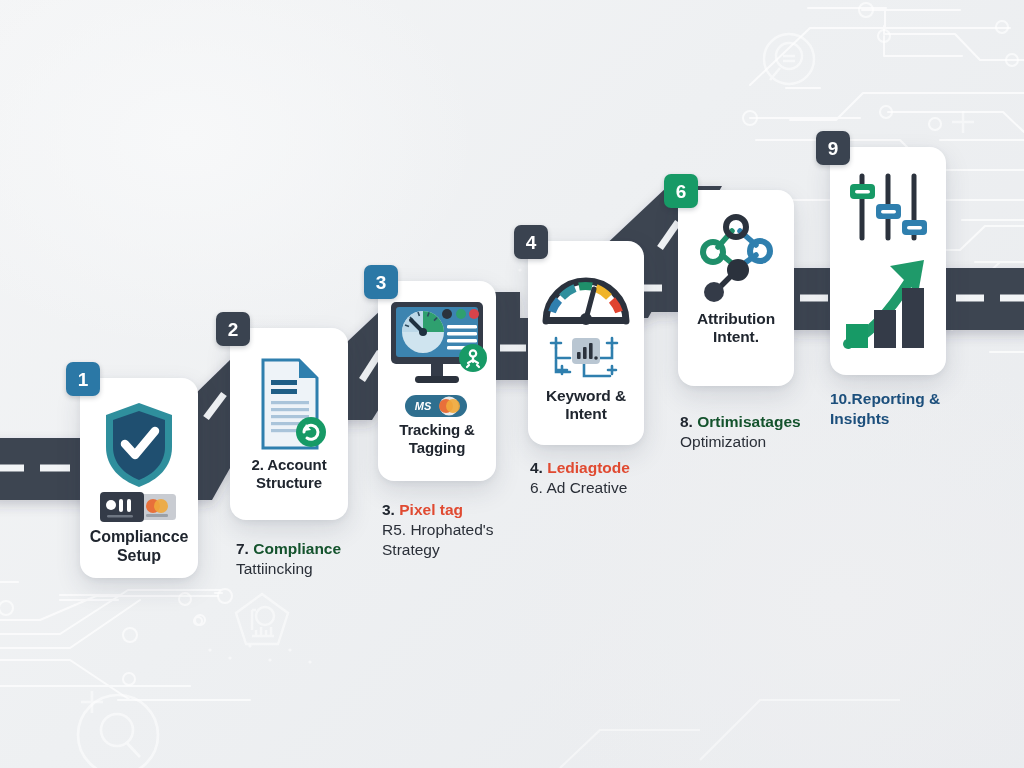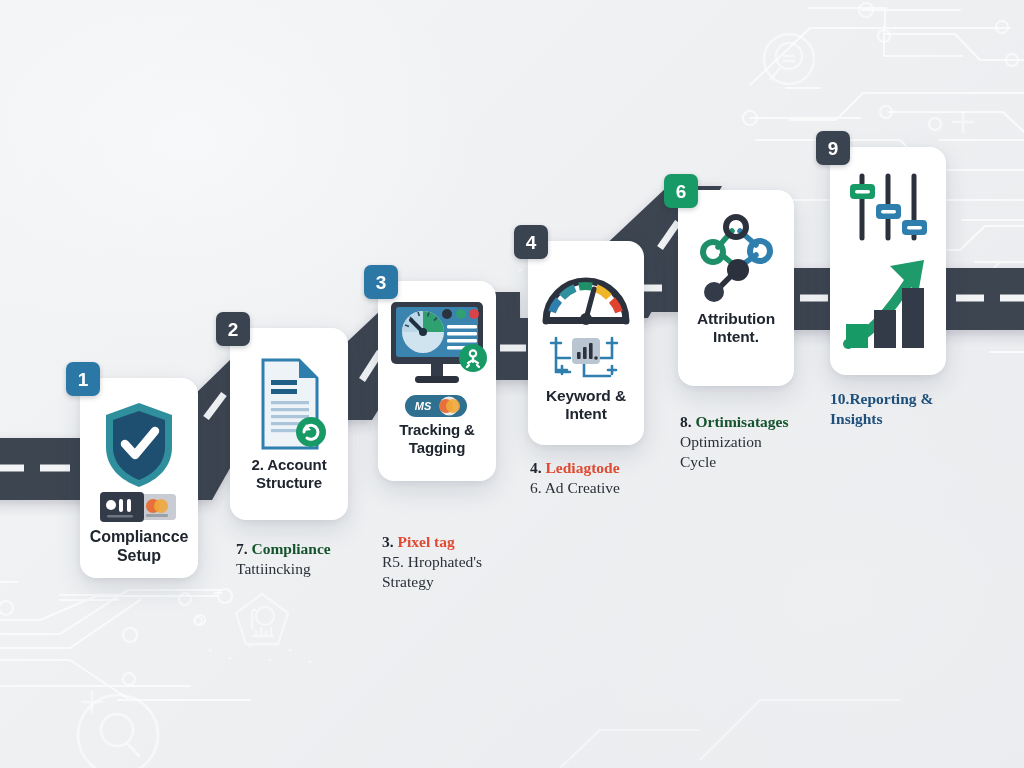--- a/index.html
+++ b/index.html
@@ -52,21 +52,20 @@
     text-align:center;
     font-weight:bold;
     color:#20262f;
     line-height:1.18;
     letter-spacing:-0.1px;
   }
   .caption {
     position:absolute;
     line-height:1.28;
     color:#2a2f38;
-    font-family:Liberation Serif, serif;
   }
   .caption .hl-red    { color:#e04a31; font-weight:bold; }
   .caption .hl-green  { color:#14532d; font-weight:bold; }
   .caption .hl-navy   { color:#1c4f7c; font-weight:bold; }
   .caption .num       { font-weight:bold; color:#20262f; }
   .caption .plain     { color:#2a2f38; }
 </style>
 </head>
 <body>
 
@@ -349,21 +348,21 @@
       <circle cx="48" cy="12" r="7" fill="#f0a93c" opacity=".92"></circle>
     </svg>
   </div>
 
   <div class="card-title" style="top:140px; font-size:15px;">
     <div>Tracking &amp;</div>
     <div>Tagging</div>
   </div>
 </div>
 
-<div class="caption" style="left:382px; top:500px; width:190px; font-size:15.5px;margin-top:32px;">
+<div class="caption" style="left:382px; top:500px; width:190px; font-size:15.5px;">
   <div>
     <span class="num">3.</span>
     <span class="hl-red">Pixel tag</span>
   </div>
   <div class="plain">R5. Hrophated's</div>
   <div class="plain">Strategy</div>
 </div>
 
 <div class="step-card" style="left:528px; top:241px; width:116px; height:204px;">
   <div class="badge" style="background:#3a4350;">4</div>
@@ -445,21 +444,20 @@
     <div>Intent.</div>
   </div>
 </div>
 
 <div class="caption" style="left:680px; top:412px; width:200px; font-size:15.5px;">
   <div>
     <span class="num">8.</span>
     <span class="hl-green">Ortimisatages</span>
   </div>
   <div class="plain">Optimization</div>
-  <div class="plain">Cycle</div>
 </div>
 
 <div class="step-card" style="left:830px; top:147px; width:116px; height:228px;">
   <div class="badge" style="background:#3a4350;">9</div>
 
   <div class="card-art" style="top:24px; height:74px;">
     <svg width="84" height="72" viewBox="0 0 84 72">
       <g stroke="#2b323d" stroke-width="5" stroke-linecap="round">
         <path d="M16 4 v62"></path>
           <path d="M42 4 v62"></path>

